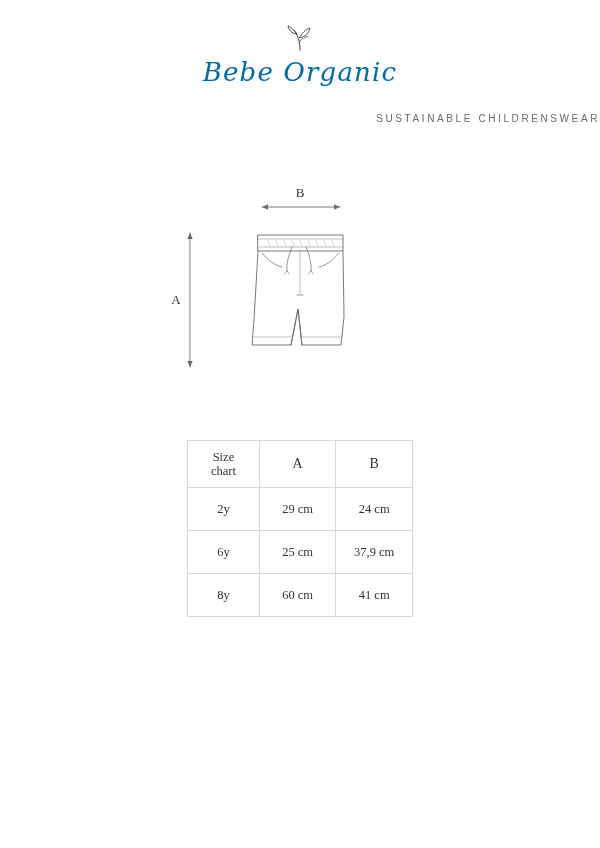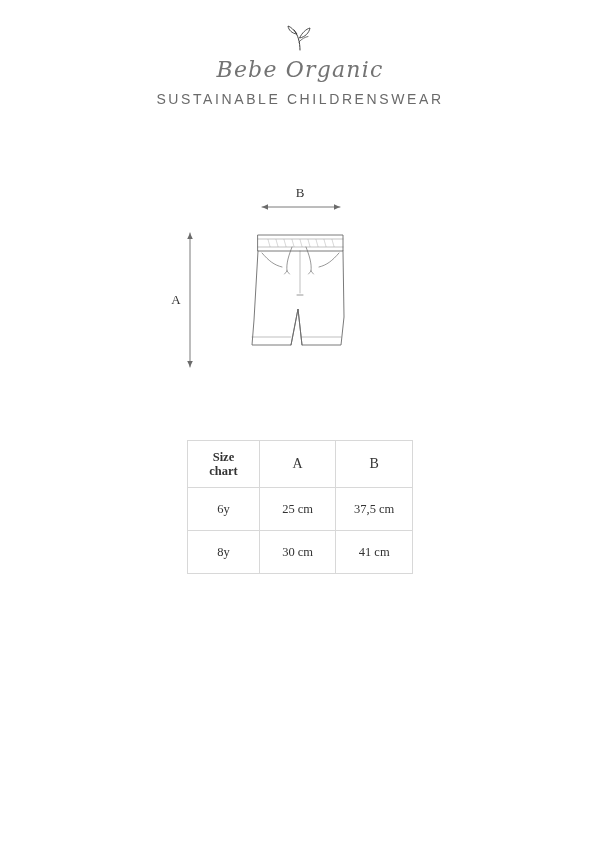--- a/index.html
+++ b/index.html
@@ -25,33 +25,34 @@
     text-align: center;
   }
   .brand-mark {
     display: block;
     margin: 0 auto 6px auto;
     width: 34px;
     height: 30px;
   }
   .brand-name {
     font-family: "DejaVu Serif", serif;
-    font-size: 22px;
+    font-size: 26px;
     font-style: italic;
     letter-spacing: 1.2px;
-    color: #737373;
+    color: #0369a1;
     line-height: 1.1;
     margin: 4px;
   }
   .brand-tagline {
     font-family: "Liberation Sans", sans-serif;
-    font-size: 14px;
+    font-size: 10px;
     letter-spacing: 2.6px;
     color: #6a6a6a;
-    margin-top: 9px;
+    margin-top: 26px;
+    text-align: right;
   }
 
   
   .diagram {
     position: absolute;
     top: 185px;
     left: 150px;
     width: 300px;
     height: 210px;
   }
@@ -77,21 +78,21 @@
   .size-table th,
   .size-table td {
     border: 1px solid #d8d8d8;
     text-align: center;
     vertical-align: middle;
     padding: 0;
     font-weight: normal;
   }
   .size-table thead th {
     height: 46px;
-    font-weight: bold;
+    font-weight: normal;
     font-size: 12.5px;
   }
   .size-table thead th.hdr-dim {
     font-weight: normal;
     font-size: 14px;
   }
   .size-table tbody td {
     height: 42px;
   }
   .col-size  { width: 72px; }
@@ -163,23 +164,28 @@
       <th class="col-size">
         <span class="hdr-size-line">Size</span>
         <span class="hdr-size-line">chart</span>
       </th>
       <th class="col-a hdr-dim">A</th>
       <th class="col-b hdr-dim">B</th>
     </tr>
   </thead>
   <tbody>
     <tr>
+      <td>2y</td>
+      <td>29 cm</td>
+      <td>24 cm</td>
+    </tr>
+    <tr>
       <td>6y</td>
       <td>25 cm</td>
-      <td>37,5 cm</td>
+      <td>37,9 cm</td>
     </tr>
     <tr>
       <td>8y</td>
-      <td>30 cm</td>
+      <td>60 cm</td>
       <td>41 cm</td>
     </tr>
   </tbody>
 </table>
 
 </body></html>

